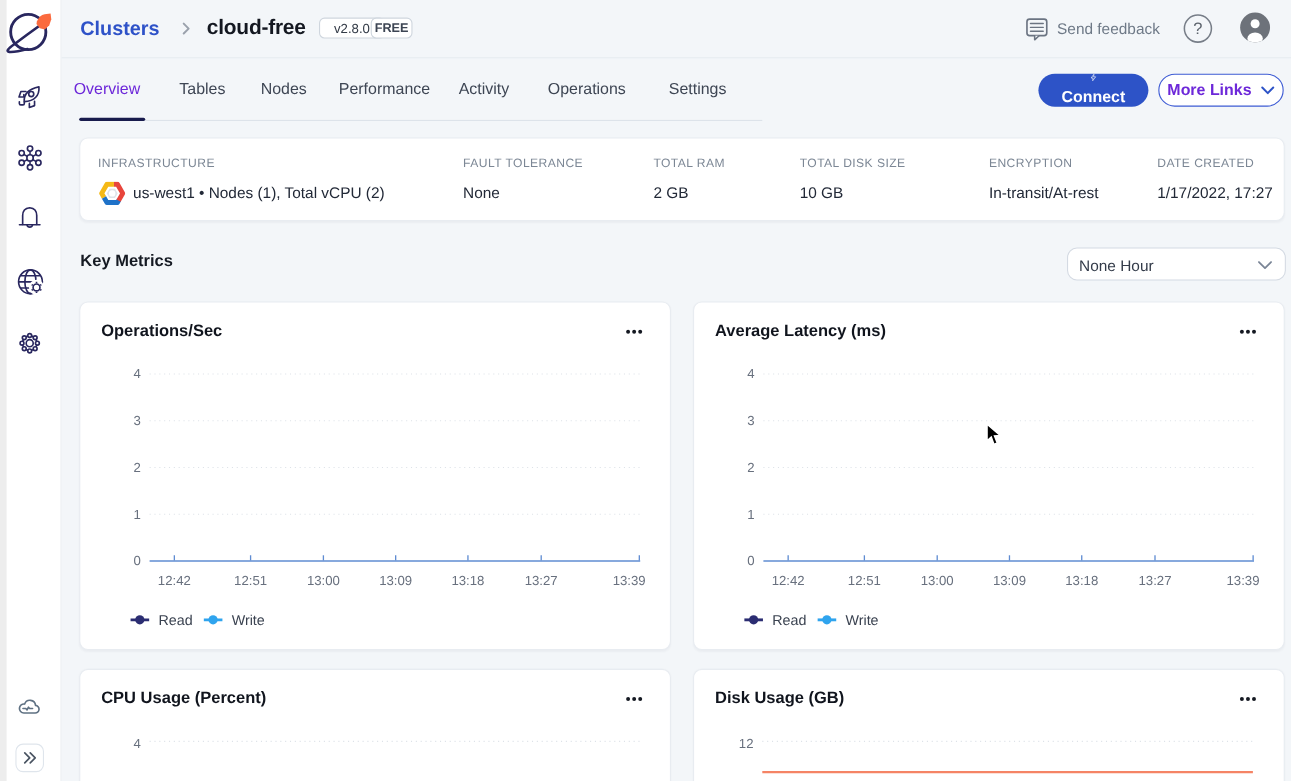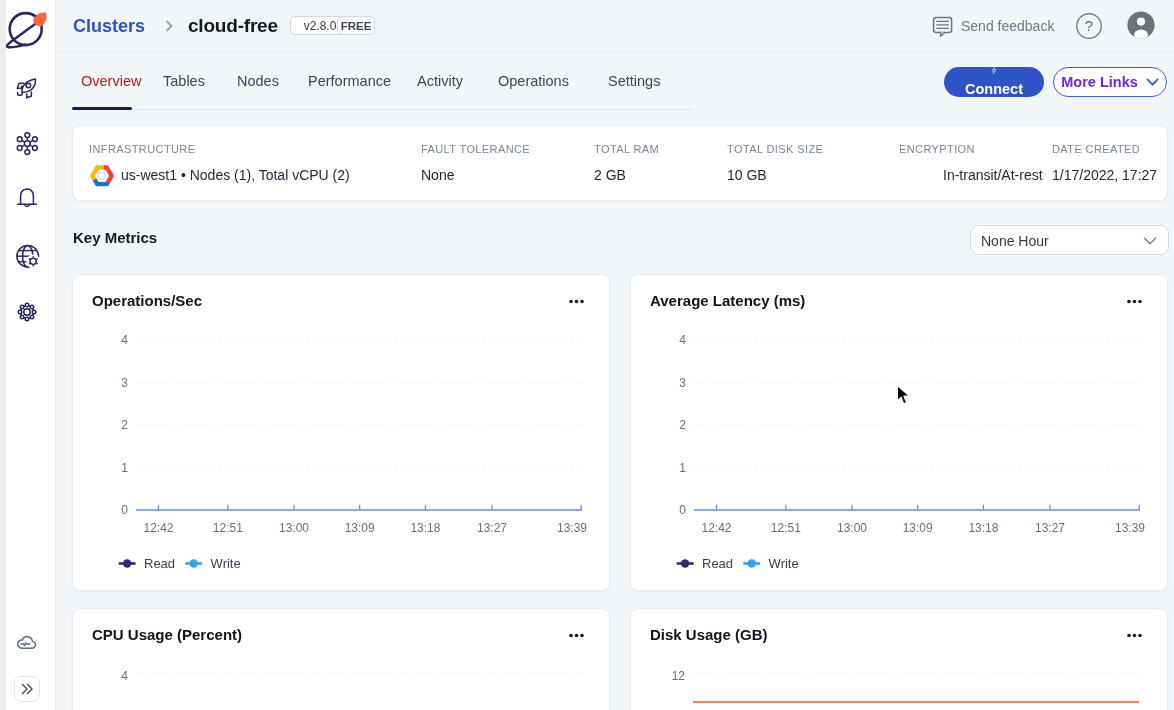--- a/index.html
+++ b/index.html
@@ -152,21 +152,21 @@
         <circle cx="14" cy="14" r="13.6"></circle>
       </clipPath>
     </defs>
   <circle cx="14" cy="14" r="13.6" fill="#6d727a"></circle>
   <g clip-path="url(#avc)">
     <circle cx="14" cy="10.6" r="4.1" fill="#fff"></circle>
     <ellipse cx="14" cy="24" rx="7" ry="5.4" fill="#fff"></ellipse>
   </g>
 </svg>
 
-<div class="tab" style="left:81px;color:#b91c1c;">Overview</div>
+<div class="tab" style="left:67px;color:#6d28d9;">Overview</div>
 <div class="tab" style="left:163px;">Tables</div>
 <div class="tab" style="left:237px;">Nodes</div>
 <div class="tab" style="left:308px;">Performance</div>
 <div class="tab" style="left:417px;">Activity</div>
 <div class="tab" style="left:498px;">Operations</div>
 <div class="tab" style="left:608px;">Settings</div>
 <div id="tabline"></div>
 <div id="tabactive"></div>
 
 <div id="btn-connect">
@@ -193,21 +193,21 @@
   <path d="M13.6 2.5 L7.2 2.5 L2.4 10.8 L4.56 14.5" stroke="#f5b916" stroke-width="4.4"></path>
   <path d="M4.56 14.5 L7.2 19.1 L16.8 19.1 L18.2 16.7" stroke="#1f72c8" stroke-width="4.4"></path>
   <path d="M13.6 2.5 L16.8 2.5 L21.6 10.8 L17.8 17.4" stroke="#e8453c" stroke-width="4.4"></path>
   <path d="M7 10.8 L9.5 6.5 L14.5 6.5 L17 10.8 L14.5 15.1 L9.5 15.1 Z" fill="#dfe4e9" stroke="none"></path>
   <circle cx="12" cy="10.8" r="2.9" fill="#fff" stroke="none"></circle>
 </svg>
 <div class="ival" style="left:121px;">us-west1 • Nodes (1), Total vCPU (2)</div>
 <div class="ival" style="left:421px;">None</div>
 <div class="ival" style="left:594px;">2 GB</div>
 <div class="ival" style="left:727px;">10 GB</div>
-<div class="ival" style="left:899px;margin-left:44px;">In-transit/At-rest</div>
+<div class="ival" style="left:899px;">In-transit/At-rest</div>
 <div class="ival" style="left:1052px;">1/17/2022, 17:27</div>
 
 <div id="kmh">Key Metrics</div>
 <div id="select">
     <span>None Hour</span>
   <svg class="abs" style="left:172px;top:11px" width="14" height="9" viewBox="0 0 14 9" fill="none" stroke="#7a8596" stroke-width="1.6" stroke-linecap="round" stroke-linejoin="round">
       <path d="M1.5 1.2 L7 6.8 L12.5 1.2"></path>
     </svg>
 </div>
 

